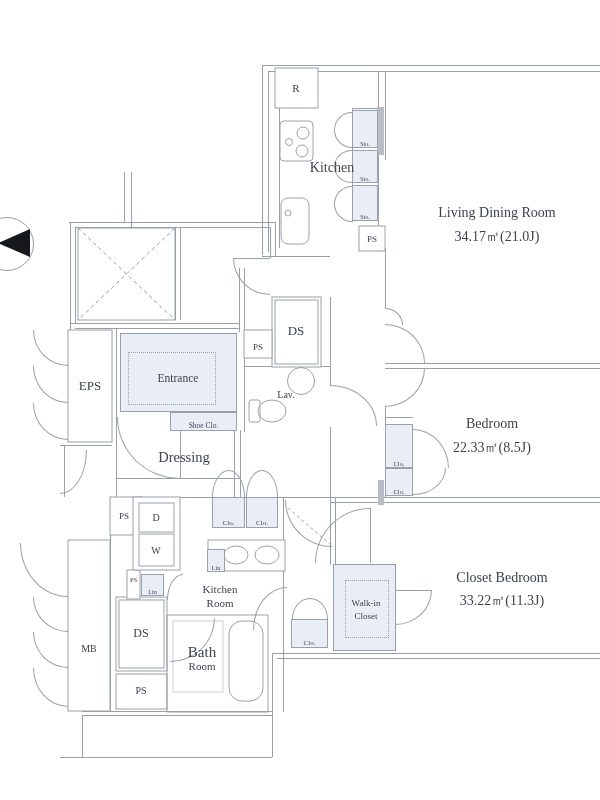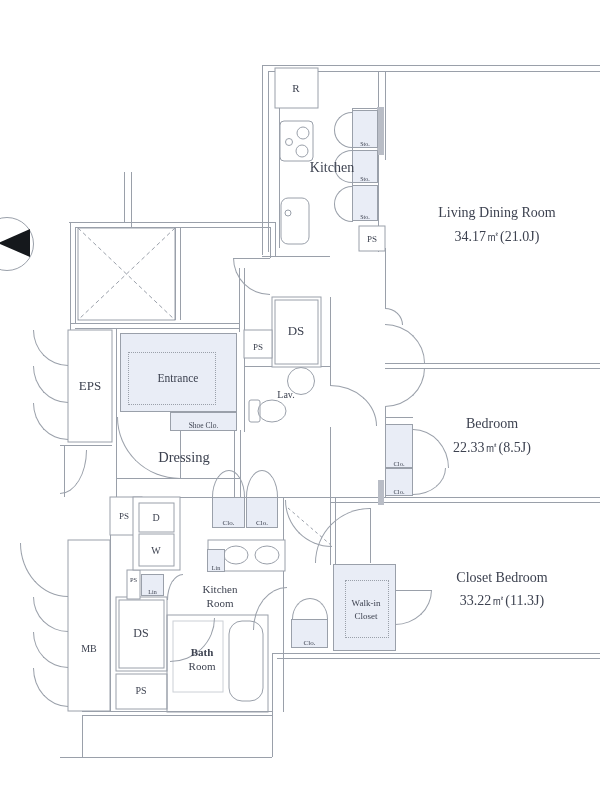--- a/index.html
+++ b/index.html
@@ -185,21 +185,21 @@
   <div class="lbl" style="left:492px;top:424px;font-size:14px;">Bedroom</div>
   <div class="lbl" style="left:492px;top:448px;font-size:14px;">22.33㎡(8.5J)</div>
   <div class="lbl" style="left:502px;top:578px;font-size:14px;">Closet Bedroom</div>
   <div class="lbl" style="left:502px;top:601px;font-size:14px;">33.22㎡(11.3J)</div>
   <div class="lbl" style="left:184px;top:457px;font-size:14.5px;">Dressing</div>
   <div class="lbl" style="left:178px;top:378px;font-size:11.5px;">Entrance</div>
   <div class="lbl" style="left:90px;top:386px;font-size:13px;">EPS</div>
   <div class="lbl" style="left:286px;top:394px;font-size:10px;">Lav.</div>
   <div class="lbl" style="left:220px;top:589px;font-size:11px;">Kitchen</div>
   <div class="lbl" style="left:220px;top:603px;font-size:11px;">Room</div>
-  <div class="lbl" style="left:202px;top:652px;font-size:11px;font-weight:bold;">Bath</div>
+  <div class="lbl" style="left:202px;top:652px;font-size:15px;">Bath</div>
   <div class="lbl" style="left:202px;top:666px;font-size:11px;">Room</div>
   <div class="lbl" style="left:366px;top:603px;font-size:9px;">Walk-in</div>
   <div class="lbl" style="left:366px;top:616px;font-size:9px;">Closet</div>
   <div class="lbl" style="left:89px;top:648px;font-size:10px;">MB</div>
   <div class="lbl" style="left:296px;top:88px;font-size:11px;">R</div>
   <div class="lbl" style="left:372px;top:239px;font-size:9px;">PS</div>
   <div class="lbl" style="left:296px;top:331px;font-size:13px;">DS</div>
   <div class="lbl" style="left:258px;top:347px;font-size:9px;">PS</div>
   <div class="lbl" style="left:124px;top:516px;font-size:9px;">PS</div>
   <div class="lbl" style="left:156px;top:517px;font-size:10px;">D</div>

